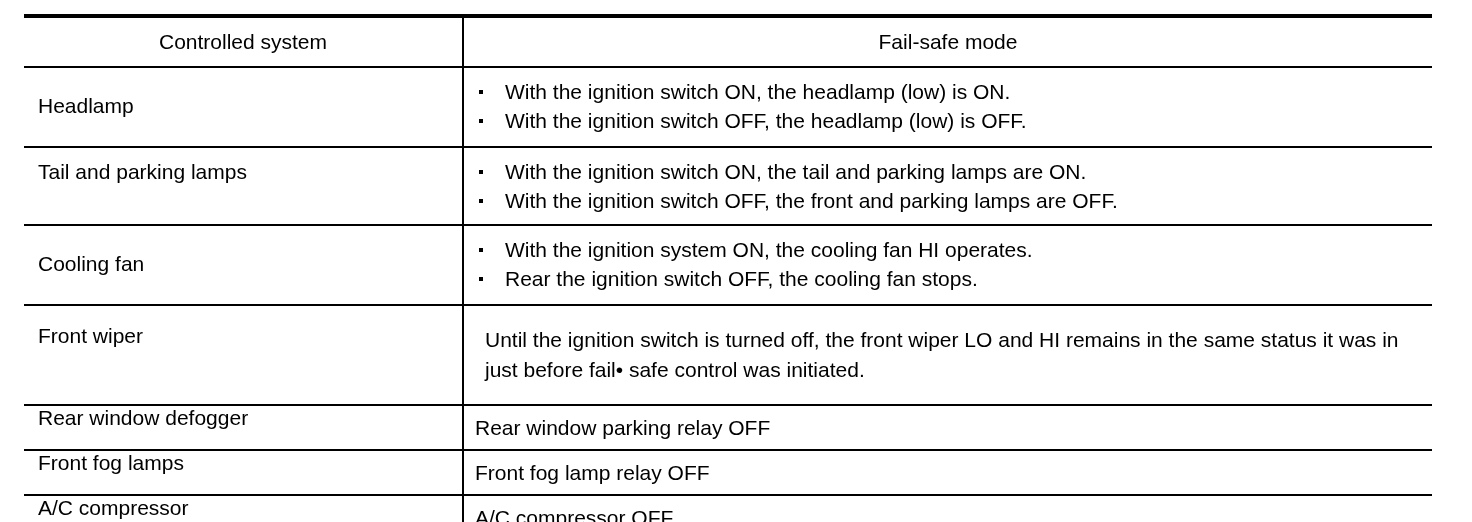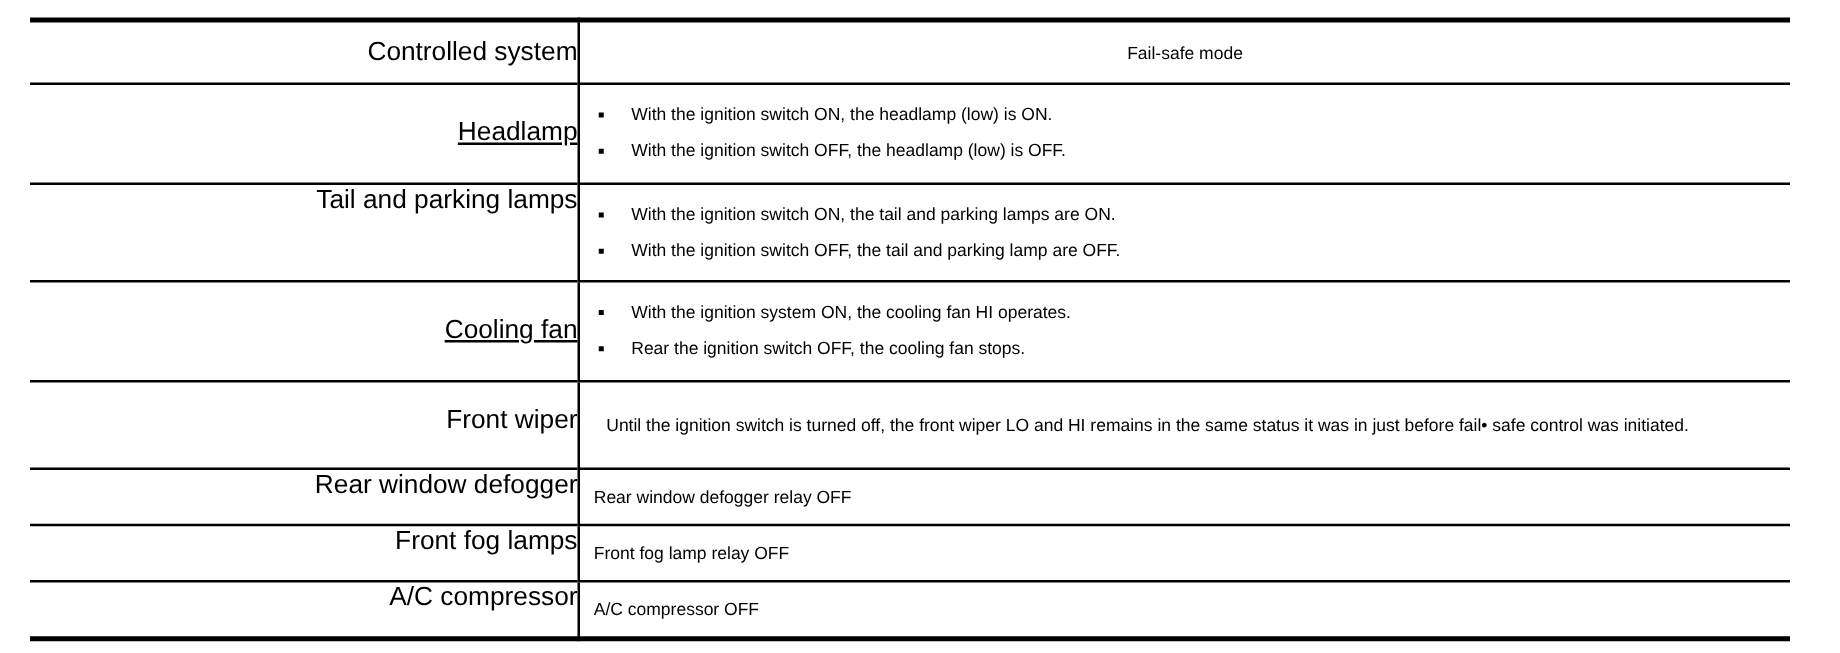--- a/index.html
+++ b/index.html
@@ -66,41 +66,40 @@
     font-size: 21px;
     font-weight: normal;
     height: 48px;
     line-height: 48px;
     white-space: nowrap;
   }
 
   
   .cell-system {
     font-size: 21px;
-    text-align: right;
   }
   .system-label {
     padding-left: 14px;
     white-space: nowrap;
   }
 
   
-  .row-tall .cell-system .system-label { padding-top: 26px; text-decoration: underline; }
+  .row-tall .cell-system .system-label { padding-top: 26px; }
   .row-tall .cell-mode { height: 78px; }
 
-  .row-top .cell-system .system-label { }
+  .row-top .cell-system .system-label { padding-top: 12px; }
 
   .row-short .cell-system .system-label { }
   .row-short .cell-mode { height: 43px; }
 
   .row-wiper .cell-system .system-label { padding-top: 18px; }
 
   
   .cell-mode {
-    font-size: 14px;
+    font-size: 21px;
   }
   .mode-inner {
     padding: 9px 12px 9px 11px;
   }
 
   ul.bullet-list {
     list-style: none;
     margin: 0;
     padding: 0;
   }
@@ -163,21 +162,21 @@
         </tr>
 
         <tr class="row-top">
           <td class="cell-system">
             <div class="system-label">Tail and parking lamps</div>
           </td>
           <td class="cell-mode">
             <div class="mode-inner">
               <ul class="bullet-list">
                 <li>With the ignition switch ON, the tail and parking lamps are ON.</li>
-                <li>With the ignition switch OFF, the tail and parking lamp are OFF.</li>
+                <li>With the ignition switch OFF, the front and parking lamps are OFF.</li>
               </ul>
             </div>
           </td>
         </tr>
 
         <tr class="row-tall">
           <td class="cell-system">
             <div class="system-label">Cooling fan</div>
           </td>
           <td class="cell-mode">
@@ -200,21 +199,21 @@
             </div>
           </td>
         </tr>
 
         <tr class="row-short">
           <td class="cell-system">
             <div class="system-label">Rear window defogger</div>
           </td>
           <td class="cell-mode">
             <div class="mode-inner">
-              <p class="mode-plain">Rear window defogger relay OFF</p>
+              <p class="mode-plain">Rear window parking relay OFF</p>
             </div>
           </td>
         </tr>
 
         <tr class="row-short">
           <td class="cell-system">
             <div class="system-label">Front fog lamps</div>
           </td>
           <td class="cell-mode">
             <div class="mode-inner">

